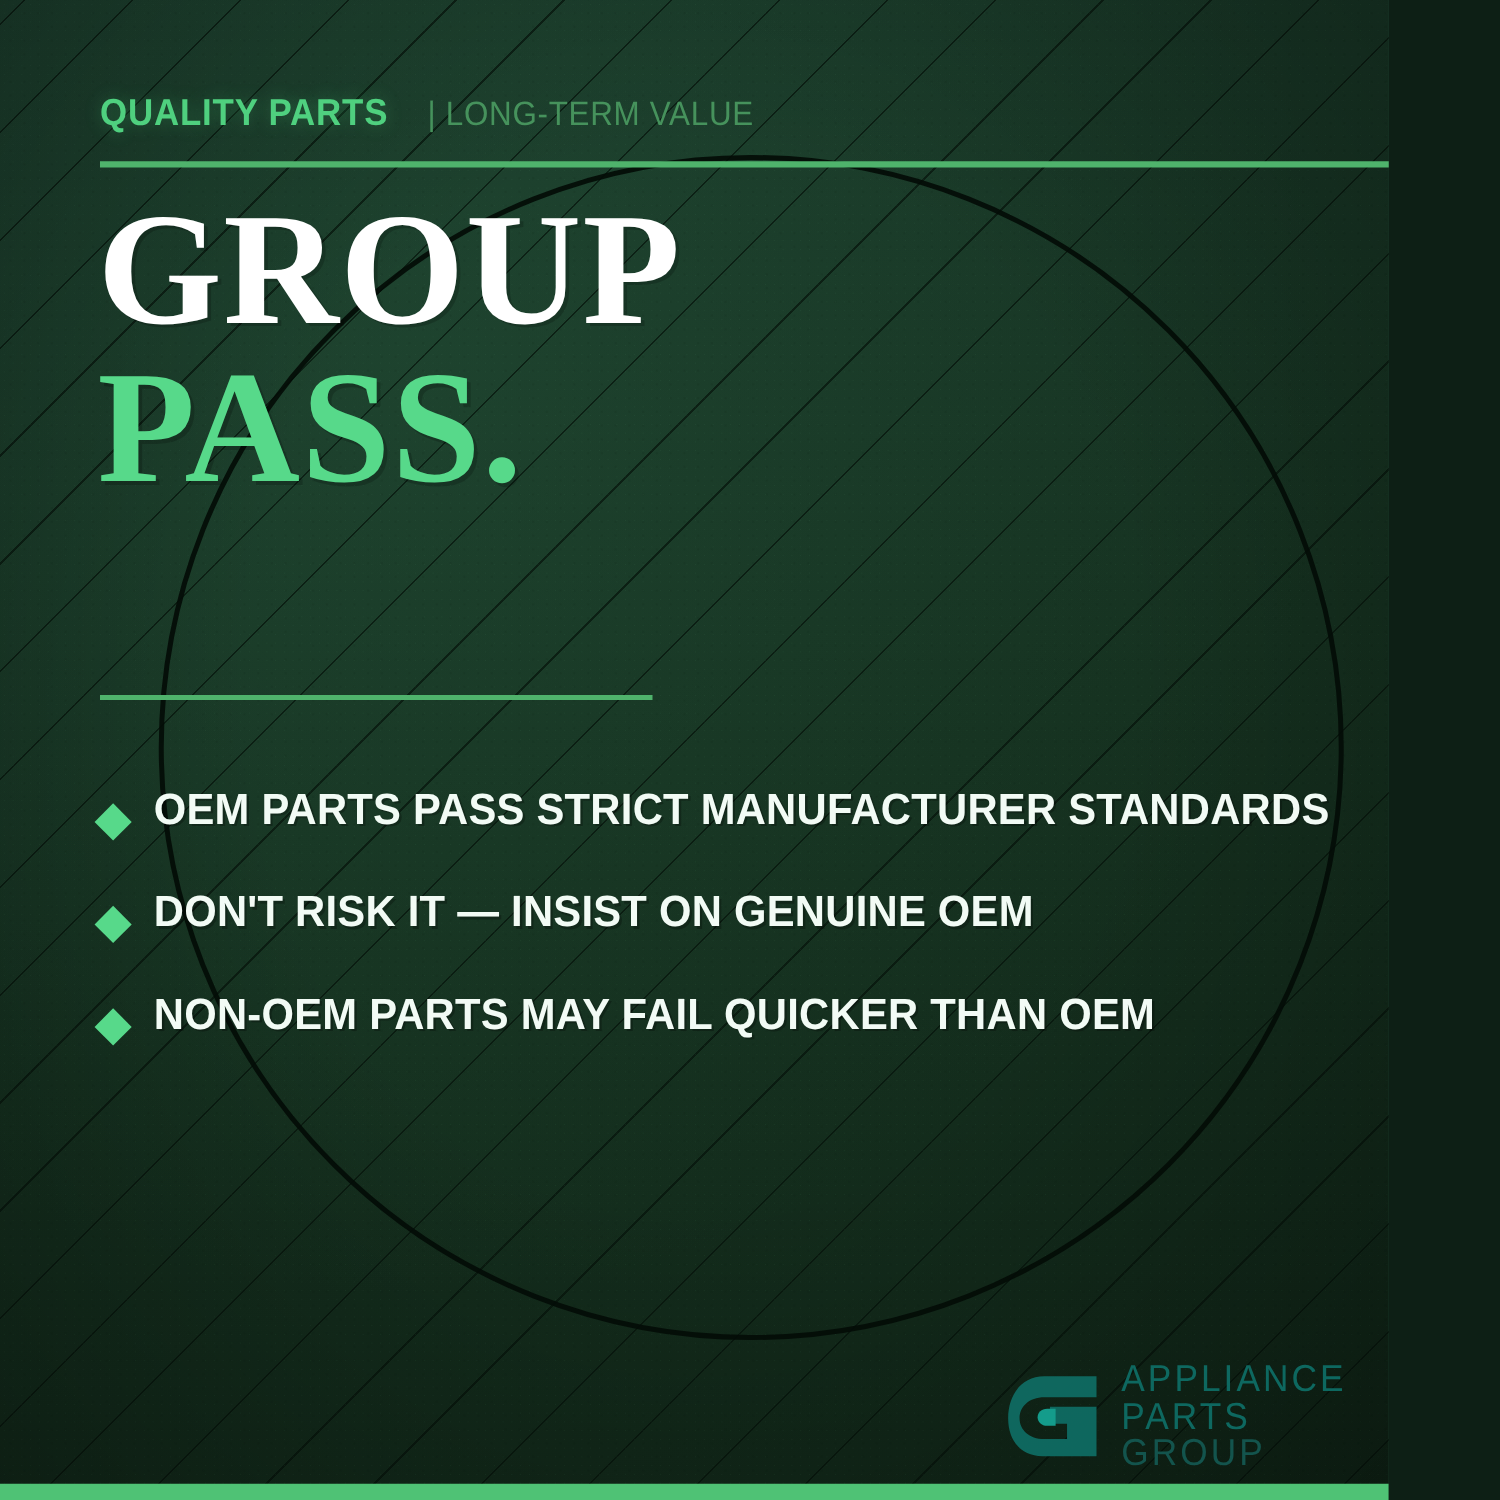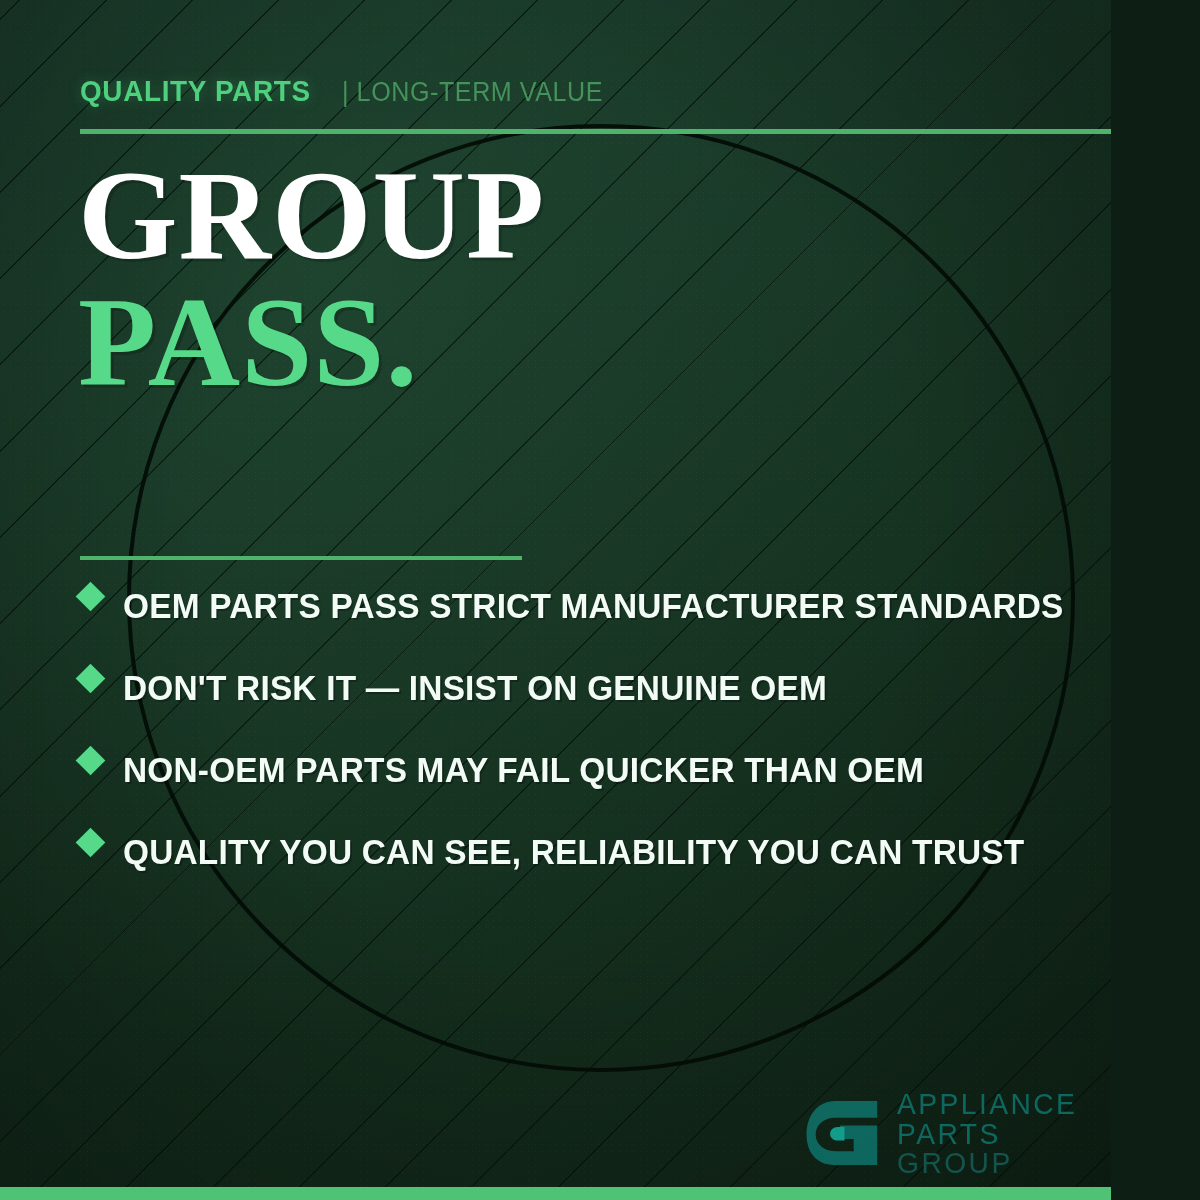--- a/index.html
+++ b/index.html
@@ -141,21 +141,21 @@
     position: absolute;
     left: 80px;
     top: 586px;
     width: 1064px;
     list-style: none;
     margin: 0;
     padding: 0;
   }
   .bullet {
     display: flex;
-    align-items: flex-start;
+    align-items: flex-end;
     height: 82px;
     white-space: nowrap;
   }
   .bullet-marker {
     flex: 0 0 auto;
     width: 21px;
     height: 21px;
     background: #57d98a;
     transform: rotate(45deg);
     margin-right: 22px;
@@ -240,24 +240,20 @@
       <span class="bullet-text">OEM PARTS PASS STRICT MANUFACTURER STANDARDS</span>
     </li>
     <li class="bullet">
       <span class="bullet-marker"></span>
       <span class="bullet-text">DON'T RISK IT — INSIST ON GENUINE OEM</span>
     </li>
     <li class="bullet">
       <span class="bullet-marker"></span>
       <span class="bullet-text">NON-OEM PARTS MAY FAIL QUICKER THAN OEM</span>
     </li>
-    <li class="bullet">
-      <span class="bullet-marker"></span>
-      <span class="bullet-text">QUALITY YOU CAN SEE, RELIABILITY YOU CAN TRUST</span>
-    </li>
   </ul>
 
   <div class="logo">
     <svg class="logo-mark" viewBox="0 0 100 100">
       <path d="M95 8 L95 30 L40 30 C24 30 14 40 14 52 C14 64 24 74 40 74 L64 74 L64 58 L46 58 L46 40 L95 40 L95 92 L38 92 C16 92 2 76 2 52 C2 28 16 8 40 8 Z" fill="#0f6a61"></path>
       <path d="M52 42 L52 60 L43 60 C37 60 33 56 33 51 C33 46 37 42 43 42 Z" fill="#15a08f"></path>
     </svg>
     <div class="logo-words">
       <span class="logo-word">APPLIANCE</span>
       <span class="logo-word">PARTS</span>

